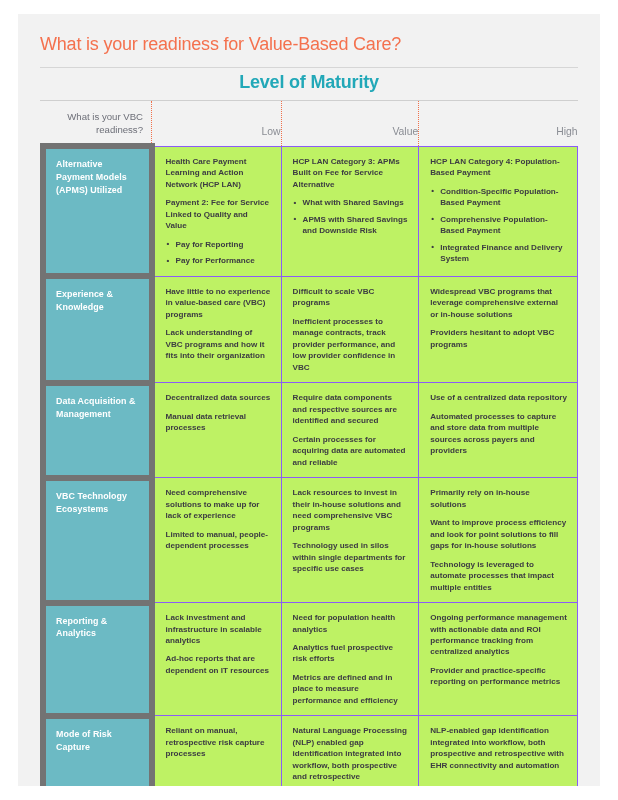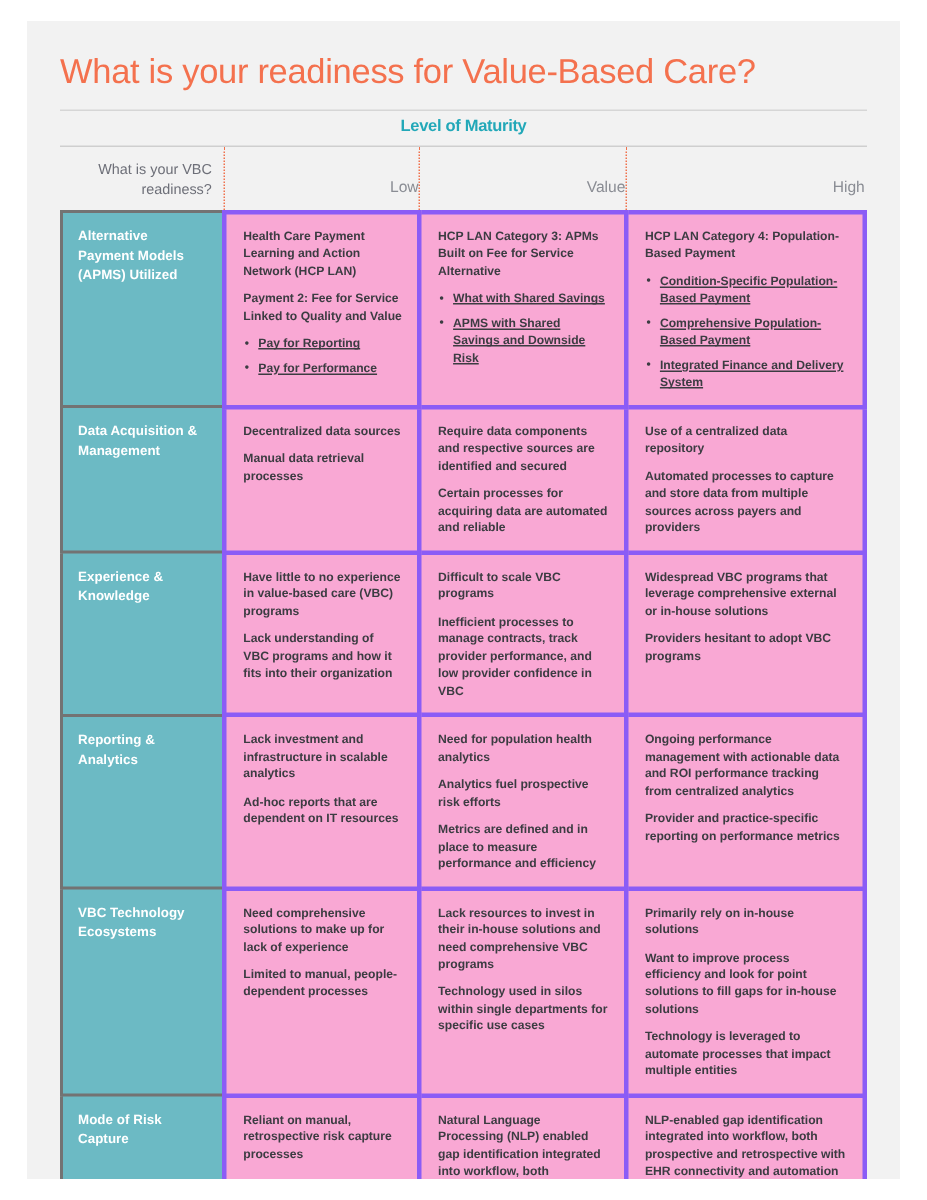--- a/index.html
+++ b/index.html
@@ -14,41 +14,41 @@
     left: 18px; top: 14px;
     width: 582px; height: 772px;
     background: #f2f2f2;
     overflow: hidden;
   }
   .inner { padding: 20px 22px 0 22px; }
 
   
   .doc-title {
     color: #f4714e;
-    font-size: 23px;
+    font-size: 18px;
     font-weight: 400;
     letter-spacing: -0.2px;
     line-height: 1.2;
     padding-bottom: 11px;
   }
   .rule {
     height: 1px; background: #d6d6d6; width: 100%;
   }
   .doc-sub {
     font-size: 8.6px;
     font-style: italic;
     color: #6a6a6a;
     line-height: 1.62;
     padding: 9px 0 11px 0;
     max-width: 540px;
   }
   .maturity-title {
     text-align: center;
     color: #22a8b8;
-    font-size: 11px;
+    font-size: 18px;
     font-weight: 700;
     letter-spacing: -0.2px;
     padding: 4px 0 7px 0;
   }
   .rule2 { height: 1px; background: #cfcfcf; width: 100%; }
 
   
   table.matrix {
     width: 100%;
     border-collapse: collapse;
@@ -75,49 +75,48 @@
   .hdr-lvl {
     color: #8a8d94;
     font-size: 10.4px;
     line-height: 1.35;
     padding-left: 9px;
     border-left: 1.4px dotted #f0714c;
   }
 
   tbody td {
     vertical-align: top;
-    border: 3px solid #8b5cf6;
-    background: #f9a8d4;
+    border: 1px solid #8b5cf6;
+    background: #bef264;
   }
   td.rowlabel {
     background: #6cbac4;
     color: #ffffff;
     font-size: 8.9px;
     font-weight: 700;
     line-height: 1.45;
     padding: 9px 10px 9px 10px;
-    border: 2px solid #737373;
+    border: 6px solid #737373;
     letter-spacing: 0.05px;
   }
   td.cell {
     padding: 9px 10px 9px 11px;
     color: #3c3c42;
     font-size: 8.1px;
     line-height: 1.42;
   }
   td.cell p {
     margin: 0 0 7px 0;
     font-weight: 700;
   }
   td.cell p:last-child { margin-bottom: 0; }
   td.cell ul {
     list-style: none;
     margin: 0 0 7px 0;
     padding: 0;
-    text-decoration: underline;
   }
   td.cell ul:last-child { margin-bottom: 0; }
   td.cell li {
     position: relative;
     padding-left: 10px;
     margin-bottom: 5px;
     font-weight: 700;
     line-height: 1.42;
   }
   td.cell li:last-child { margin-bottom: 0; }
@@ -176,82 +175,82 @@
             <td class="cell">
               <p>HCP LAN Category 4: Population-Based Payment</p>
               <ul>
                 <li>Condition-Specific Population-Based Payment</li>
                 <li>Comprehensive Population-Based Payment</li>
                 <li>Integrated Finance and Delivery System</li>
               </ul>
             </td>
           </tr>
           <tr>
+            <td class="rowlabel">Experience &amp; Knowledge</td>
+            <td class="cell">
+              <p>Have little to no experience in value-based care (VBC) programs</p>
+              <p>Lack understanding of VBC programs and how it fits into their organization</p>
+            </td>
+            <td class="cell">
+              <p>Difficult to scale VBC programs</p>
+              <p>Inefficient processes to manage contracts, track provider performance, and low provider confidence in VBC</p>
+            </td>
+            <td class="cell">
+              <p>Widespread VBC programs that leverage comprehensive external or in-house solutions</p>
+              <p>Providers hesitant to adopt VBC programs</p>
+            </td>
+          </tr>
+          <tr>
             <td class="rowlabel">Data Acquisition &amp; Management</td>
             <td class="cell">
               <p>Decentralized data sources</p>
               <p>Manual data retrieval processes</p>
             </td>
             <td class="cell">
               <p>Require data components and respective sources are identified and secured</p>
               <p>Certain processes for acquiring data are automated and reliable</p>
             </td>
             <td class="cell">
               <p>Use of a centralized data repository</p>
               <p>Automated processes to capture and store data from multiple sources across payers and providers</p>
             </td>
           </tr>
           <tr>
-            <td class="rowlabel">Experience &amp; Knowledge</td>
-            <td class="cell">
-              <p>Have little to no experience in value-based care (VBC) programs</p>
-              <p>Lack understanding of VBC programs and how it fits into their organization</p>
-            </td>
-            <td class="cell">
-              <p>Difficult to scale VBC programs</p>
-              <p>Inefficient processes to manage contracts, track provider performance, and low provider confidence in VBC</p>
-            </td>
-            <td class="cell">
-              <p>Widespread VBC programs that leverage comprehensive external or in-house solutions</p>
-              <p>Providers hesitant to adopt VBC programs</p>
+            <td class="rowlabel">VBC Technology Ecosystems</td>
+            <td class="cell">
+              <p>Need comprehensive solutions to make up for lack of experience</p>
+              <p>Limited to manual, people-dependent processes</p>
+            </td>
+            <td class="cell">
+              <p>Lack resources to invest in their in-house solutions and need comprehensive VBC programs</p>
+              <p>Technology used in silos within single departments for specific use cases</p>
+            </td>
+            <td class="cell">
+              <p>Primarily rely on in-house solutions</p>
+              <p>Want to improve process efficiency and look for point solutions to fill gaps for in-house solutions</p>
+              <p>Technology is leveraged to automate processes that impact multiple entities</p>
             </td>
           </tr>
           <tr>
             <td class="rowlabel">Reporting &amp; Analytics</td>
             <td class="cell">
               <p>Lack investment and infrastructure in scalable analytics</p>
               <p>Ad-hoc reports that are dependent on IT resources</p>
             </td>
             <td class="cell">
               <p>Need for population health analytics</p>
               <p>Analytics fuel prospective risk efforts</p>
               <p>Metrics are defined and in place to measure performance and efficiency</p>
             </td>
             <td class="cell">
               <p>Ongoing performance management with actionable data and ROI performance tracking from centralized analytics</p>
               <p>Provider and practice-specific reporting on performance metrics</p>
             </td>
           </tr>
           <tr>
-            <td class="rowlabel">VBC Technology Ecosystems</td>
-            <td class="cell">
-              <p>Need comprehensive solutions to make up for lack of experience</p>
-              <p>Limited to manual, people-dependent processes</p>
-            </td>
-            <td class="cell">
-              <p>Lack resources to invest in their in-house solutions and need comprehensive VBC programs</p>
-              <p>Technology used in silos within single departments for specific use cases</p>
-            </td>
-            <td class="cell">
-              <p>Primarily rely on in-house solutions</p>
-              <p>Want to improve process efficiency and look for point solutions to fill gaps for in-house solutions</p>
-              <p>Technology is leveraged to automate processes that impact multiple entities</p>
-            </td>
-          </tr>
-          <tr>
             <td class="rowlabel">Mode of Risk Capture</td>
             <td class="cell">
               <p>Reliant on manual, retrospective risk capture processes</p>
             </td>
             <td class="cell">
               <p>Natural Language Processing (NLP) enabled gap identification integrated into workflow, both prospective and retrospective</p>
             </td>
             <td class="cell">
               <p>NLP-enabled gap identification integrated into workflow, both prospective and retrospective with EHR connectivity and automation</p>
             </td>

